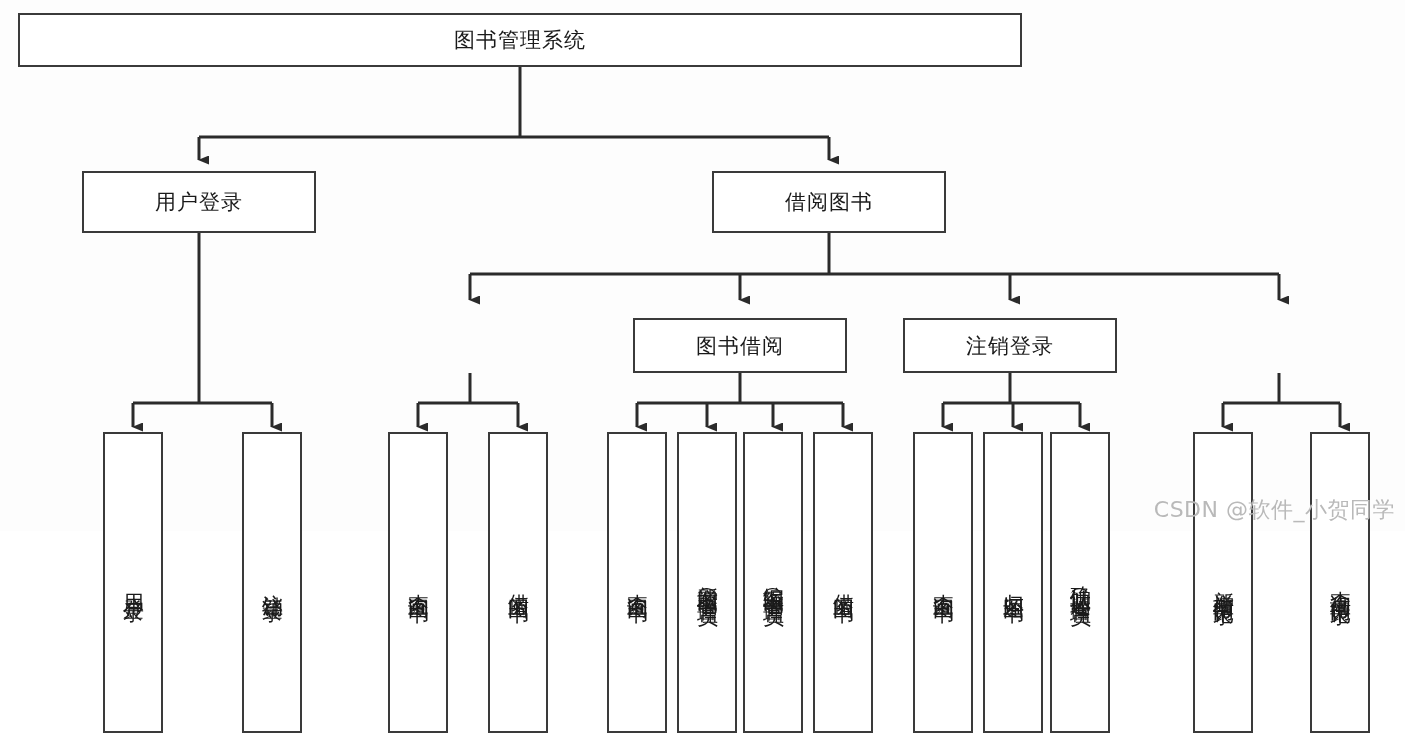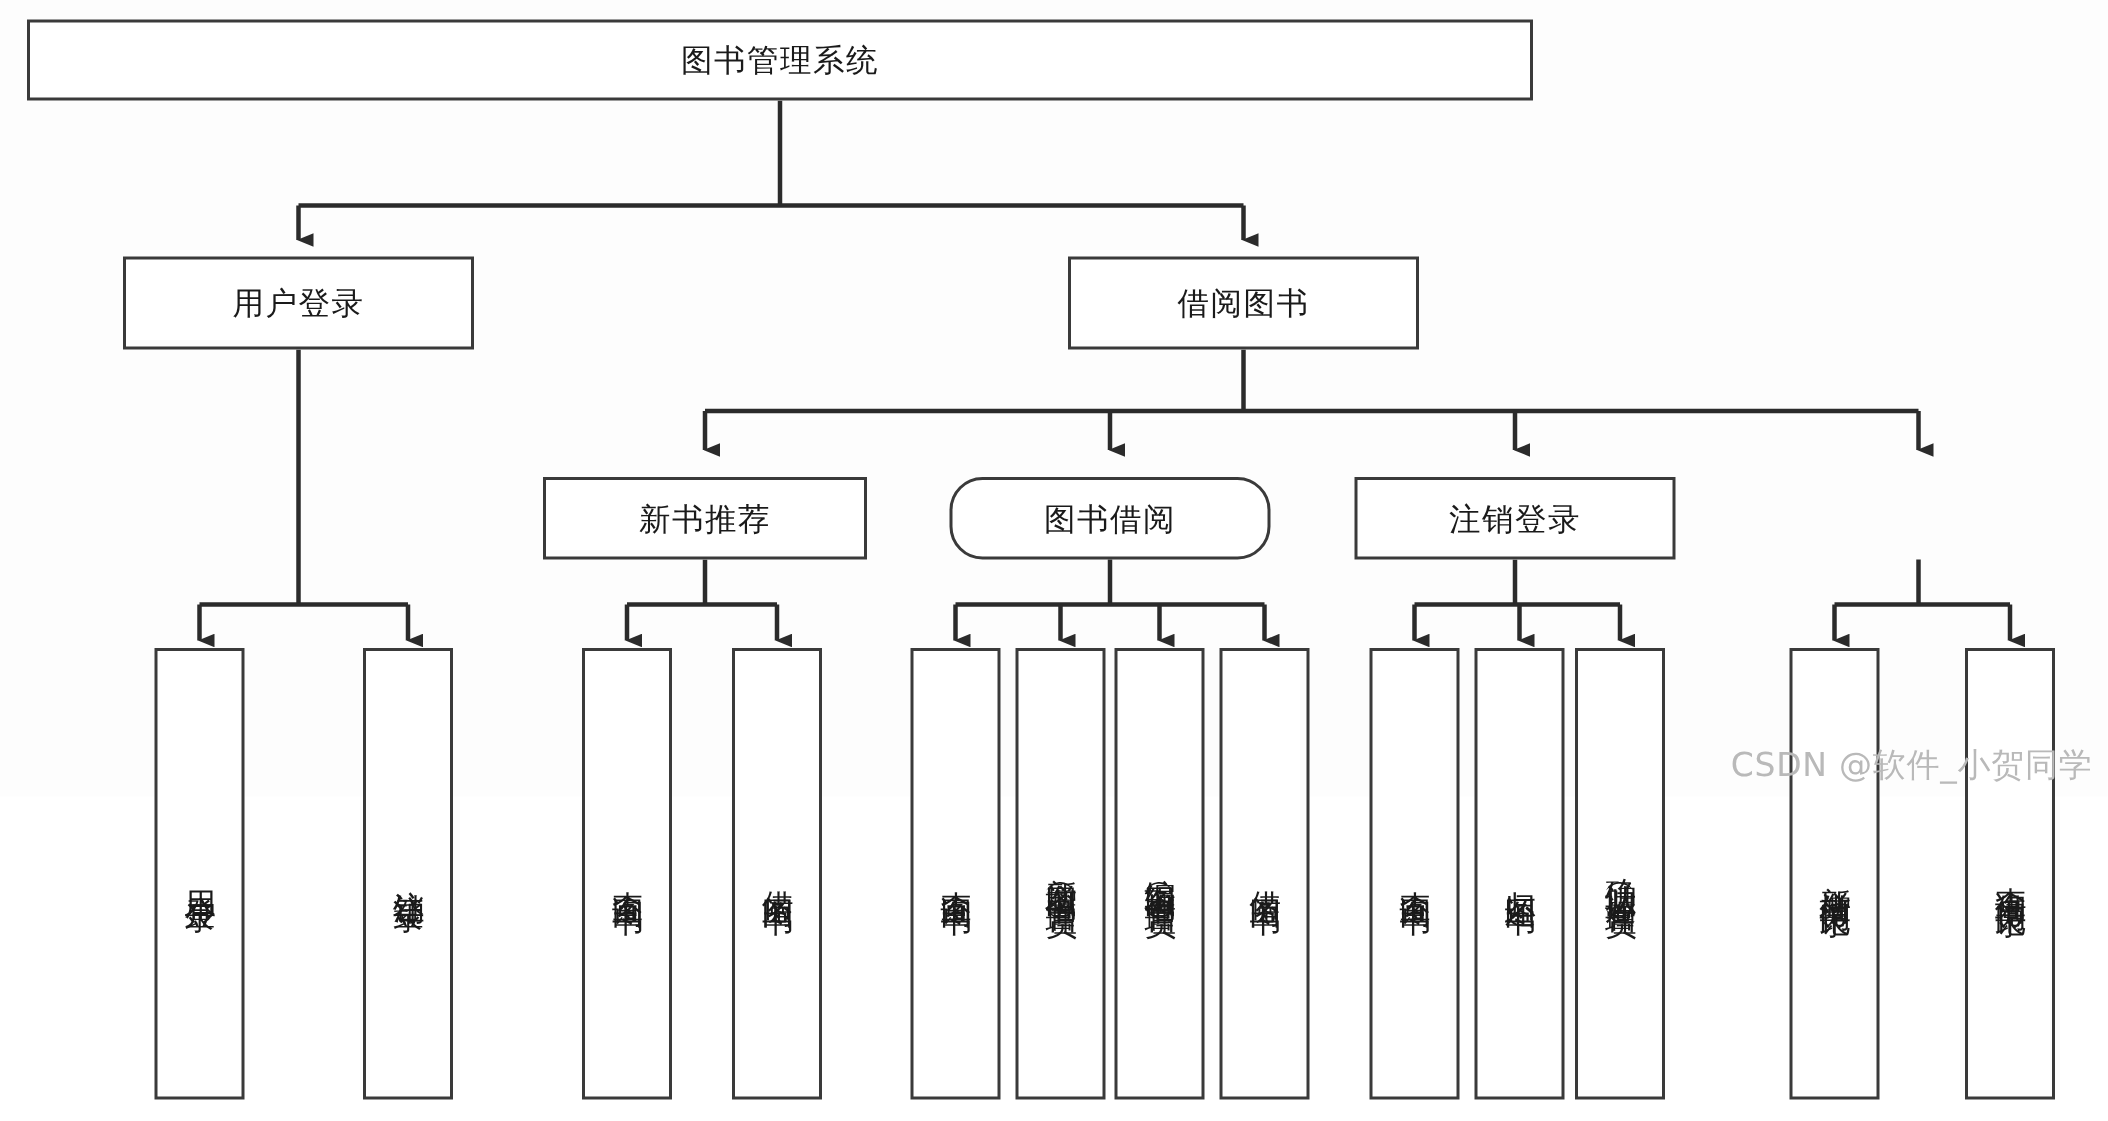--- a/index.html
+++ b/index.html
@@ -123,24 +123,21 @@
     <span class="label">图书管理系统</span>
   </div>
 
   <div class="node horiz" style="left:82px; top:171px; width:234px; height:62px;">
     <span class="label">用户登录</span>
   </div>
   <div class="node horiz" style="left:712px; top:171px; width:234px; height:62px;">
     <span class="label">借阅图书</span>
   </div>
 
-  <div class="node horiz" style="left:362px; top:318px; width:216px; height:55px;">
-    <span class="label">新书推荐</span>
-  </div>
-  <div class="node horiz" style="left:633px; top:318px; width:214px; height:55px;border-radius:22px;">
+  <div class="node horiz" style="left:633px; top:318px; width:214px; height:55px;">
     <span class="label">图书借阅</span>
   </div>
   <div class="node horiz" style="left:903px; top:318px; width:214px; height:55px;">
     <span class="label">注销登录</span>
   </div>
 
   <div class="node vert" style="left:103px; top:432px; width:60px; height:301px;">
     <span class="label">用户登录</span>
   </div>
   <div class="node vert" style="left:242px; top:432px; width:60px; height:301px;">

